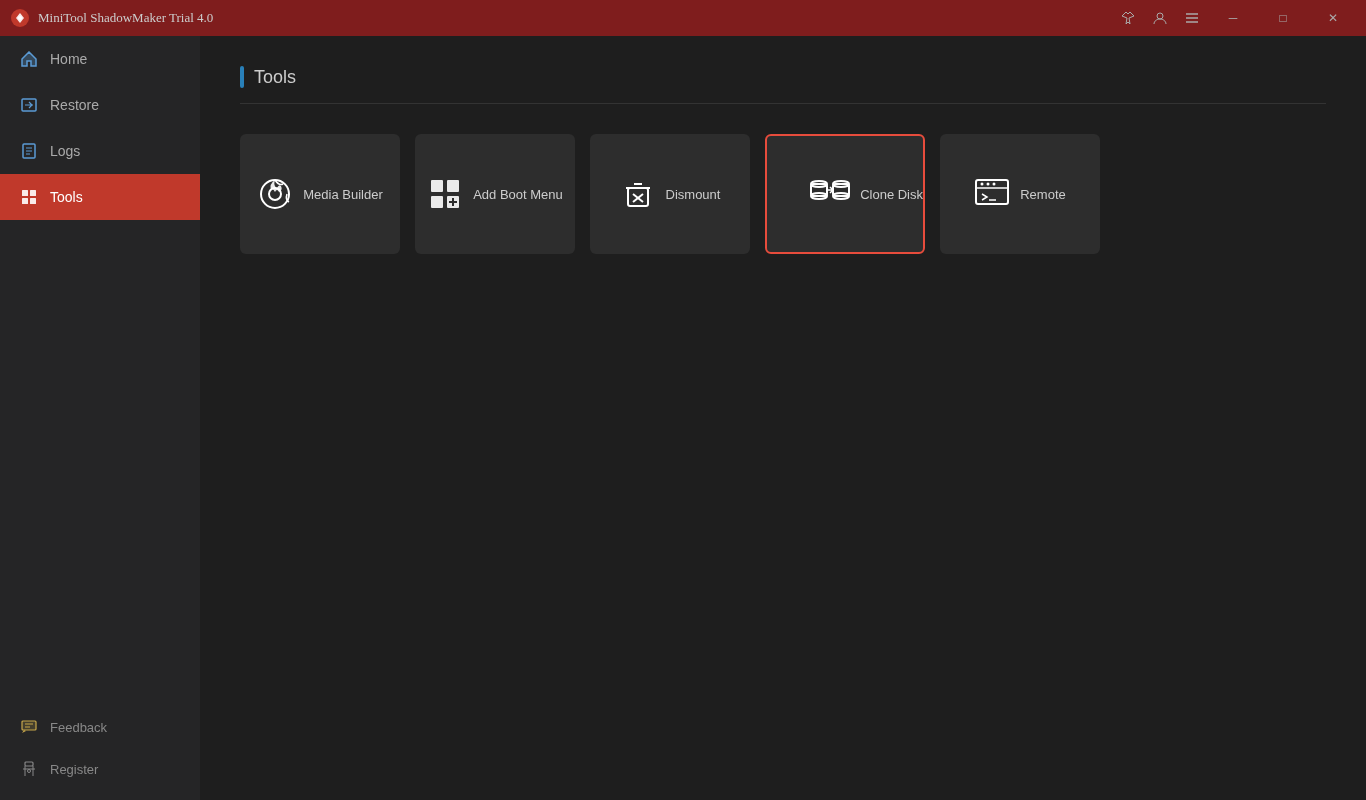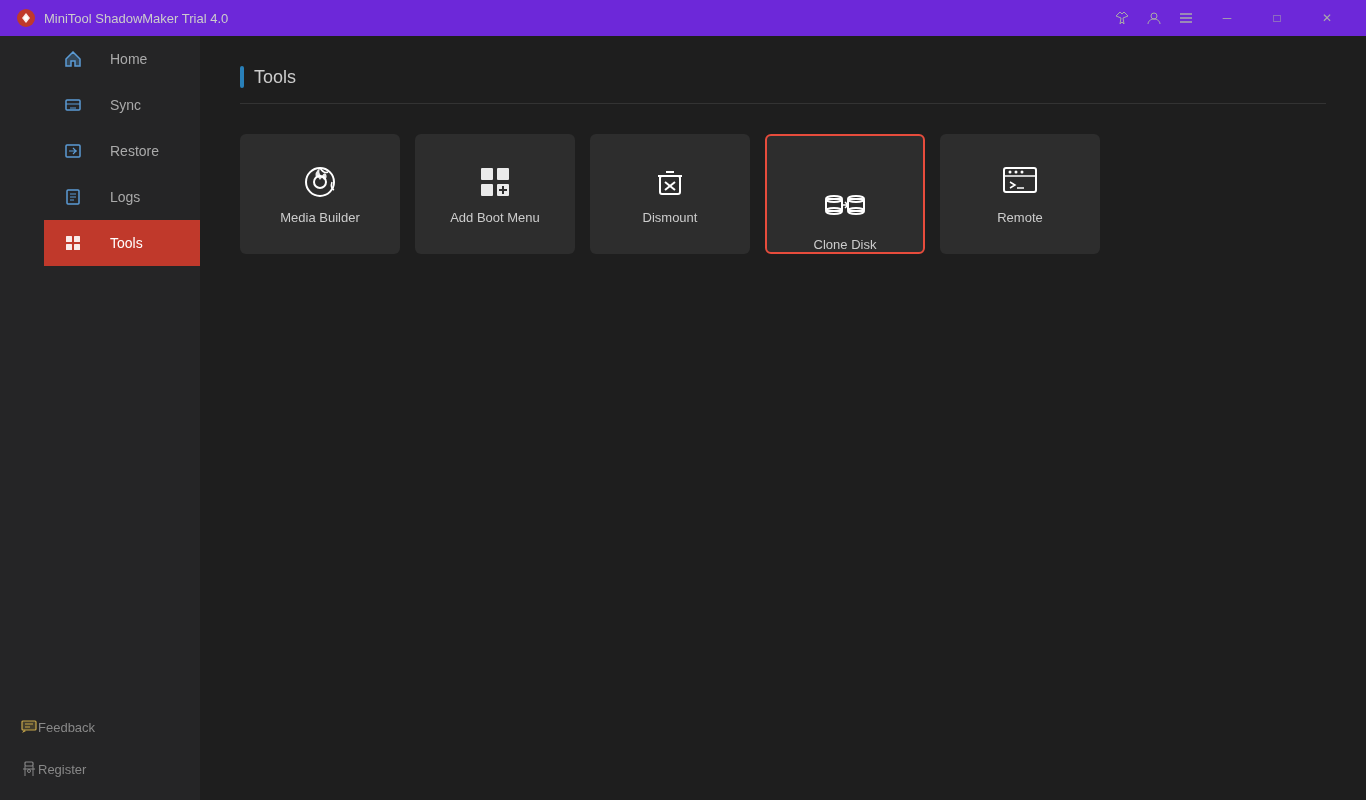--- a/index.html
+++ b/index.html
@@ -10,26 +10,27 @@
       font-family: 'Segoe UI', Arial, sans-serif;
       color: #ccc;
       overflow: hidden;
       display: flex;
       flex-direction: column;
     }
 
     
     #titlebar {
       height: 36px;
-      background: #6d28d9;
-      display: flex;
-      align-items: center;
-      padding: 0 16px;
+      background: #7f1d1d;
+      display: flex;
+      align-items: center;
+      padding: 0 10px;
       flex-shrink: 0;
       user-select: none;
+      font-family: Liberation Serif, serif;
     }
     #titlebar .app-logo {
       width: 20px;
       height: 20px;
       margin-right: 8px;
       flex-shrink: 0;
     }
     #titlebar .app-title {
       color: #ccc;
       font-size: 13px;
@@ -73,27 +74,26 @@
     #sidebar {
       width: 200px;
       background: #252526;
       display: flex;
       flex-direction: column;
       flex-shrink: 0;
     }
     .nav-item {
       display: flex;
       align-items: center;
-      gap: 28px;
+      gap: 12px;
       padding: 14px 20px;
       cursor: pointer;
       color: #aaa;
       font-size: 14px;
       transition: background 0.15s;
-      margin-left: 44px;
     }
     .nav-item.active {
       background: #c0392b;
       color: #fff;
     }
     .nav-item .nav-icon {
       width: 18px;
       height: 18px;
       flex-shrink: 0;
       display: flex;
@@ -101,20 +101,21 @@
       justify-content: center;
       font-size: 16px;
     }
     .nav-spacer { flex: 1; }
     .nav-bottom {
       padding-bottom: 10px;
     }
     .nav-item-bottom {
       display: flex;
       align-items: center;
+      gap: 12px;
       padding: 12px 20px;
       cursor: pointer;
       color: #888;
       font-size: 13px;
       text-align: center;
     }
     .nav-item-bottom .nav-icon {
       width: 18px;
       height: 18px;
       display: flex;
@@ -156,21 +157,21 @@
       display: flex;
       flex-wrap: wrap;
       gap: 15px;
     }
     .tool-card {
       width: 160px;
       height: 120px;
       background: #2d2d2d;
       border-radius: 6px;
       display: flex;
-      flex-direction: column;
+      flex-direction: row;
       align-items: center;
       justify-content: center;
       cursor: pointer;
       border: 2px solid transparent;
       transition: background 0.15s, border-color 0.15s;
       gap: 10px;
     }
     .tool-card.selected {
       border-color: #e74c3c;
       justify-content: flex-end;
@@ -231,30 +232,20 @@
     <div class="nav-item">
       <span class="nav-icon">
         <svg width="16" height="16" viewBox="0 0 16 16" fill="none">
           <path d="M1 8L8 1L15 8V15H10V10H6V15H1V8Z" stroke="#5b9bd5" stroke-width="1.5" fill="#5b9bd5" fill-opacity="0.3"></path>
         </svg>
       </span>
       <span>Home</span>
     </div>
 
 
-    <div class="nav-item">
-      <span class="nav-icon">
-        <svg width="16" height="16" viewBox="0 0 16 16" fill="none">
-          <rect x="1" y="3" width="14" height="10" rx="1" stroke="#5b9bd5" stroke-width="1.5" fill="none"></rect>
-          <line x1="1" y1="7" x2="15" y2="7" stroke="#5b9bd5" stroke-width="1"></line>
-          <path d="M5 11H11" stroke="#5b9bd5" stroke-width="1"></path>
-        </svg>
-      </span>
-      <span>Sync</span>
-    </div>
 
     <div class="nav-item">
       <span class="nav-icon">
         <svg width="16" height="16" viewBox="0 0 16 16" fill="none">
           <rect x="1" y="2" width="14" height="12" rx="1" stroke="#5b9bd5" stroke-width="1.5" fill="none"></rect>
           <path d="M4 8h8M8 5l3 3-3 3" stroke="#5b9bd5" stroke-width="1.2" fill="none"></path>
         </svg>
       </span>
       <span>Restore</span>
     </div>

